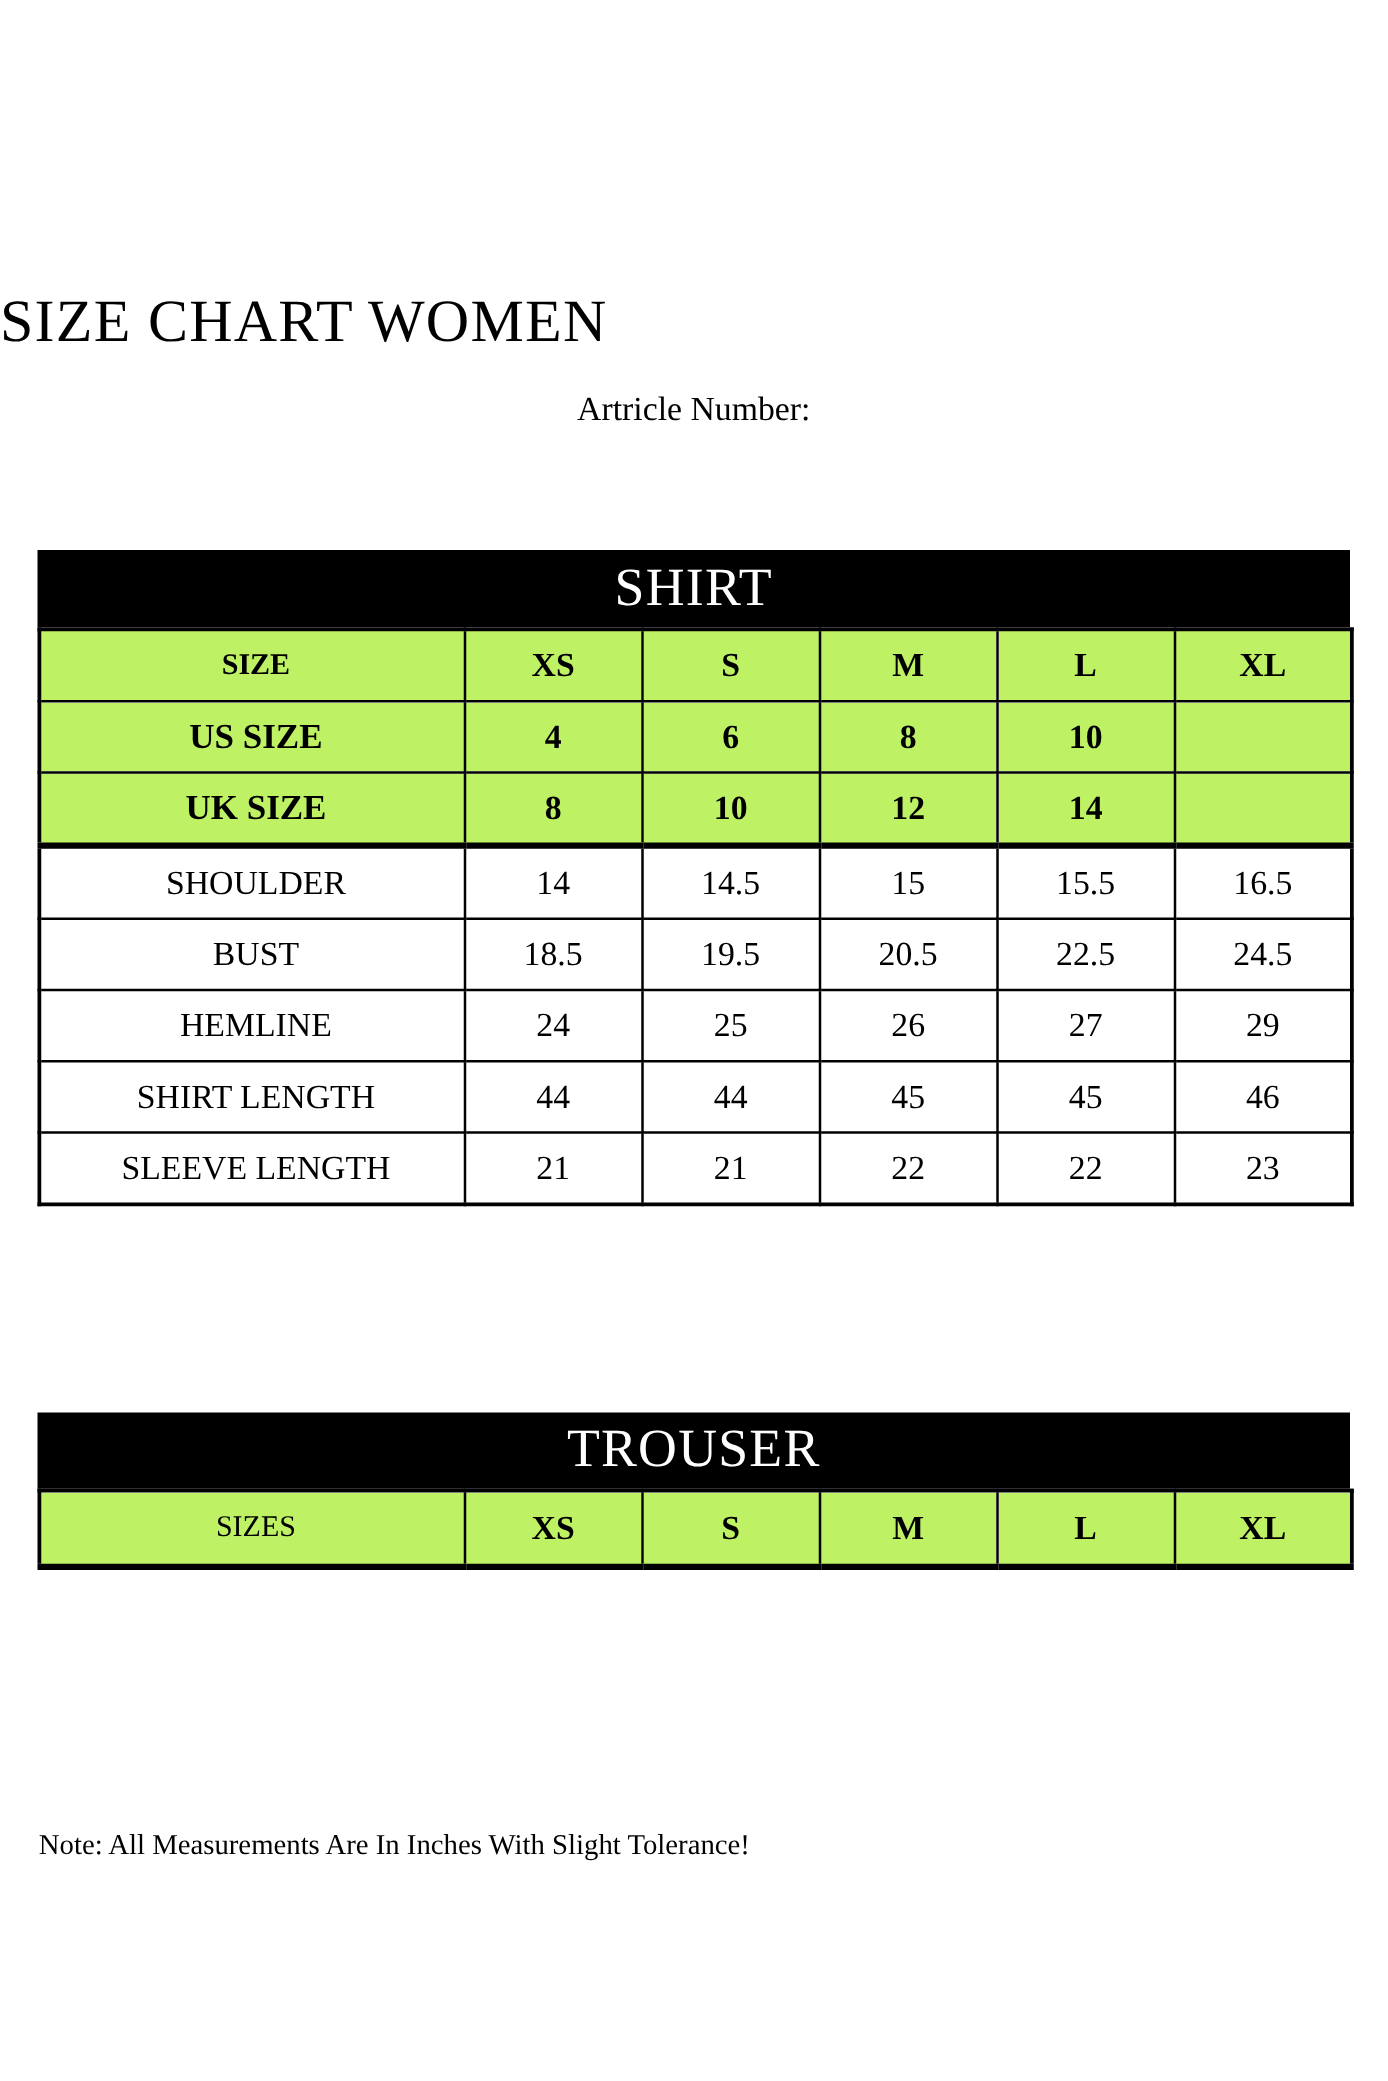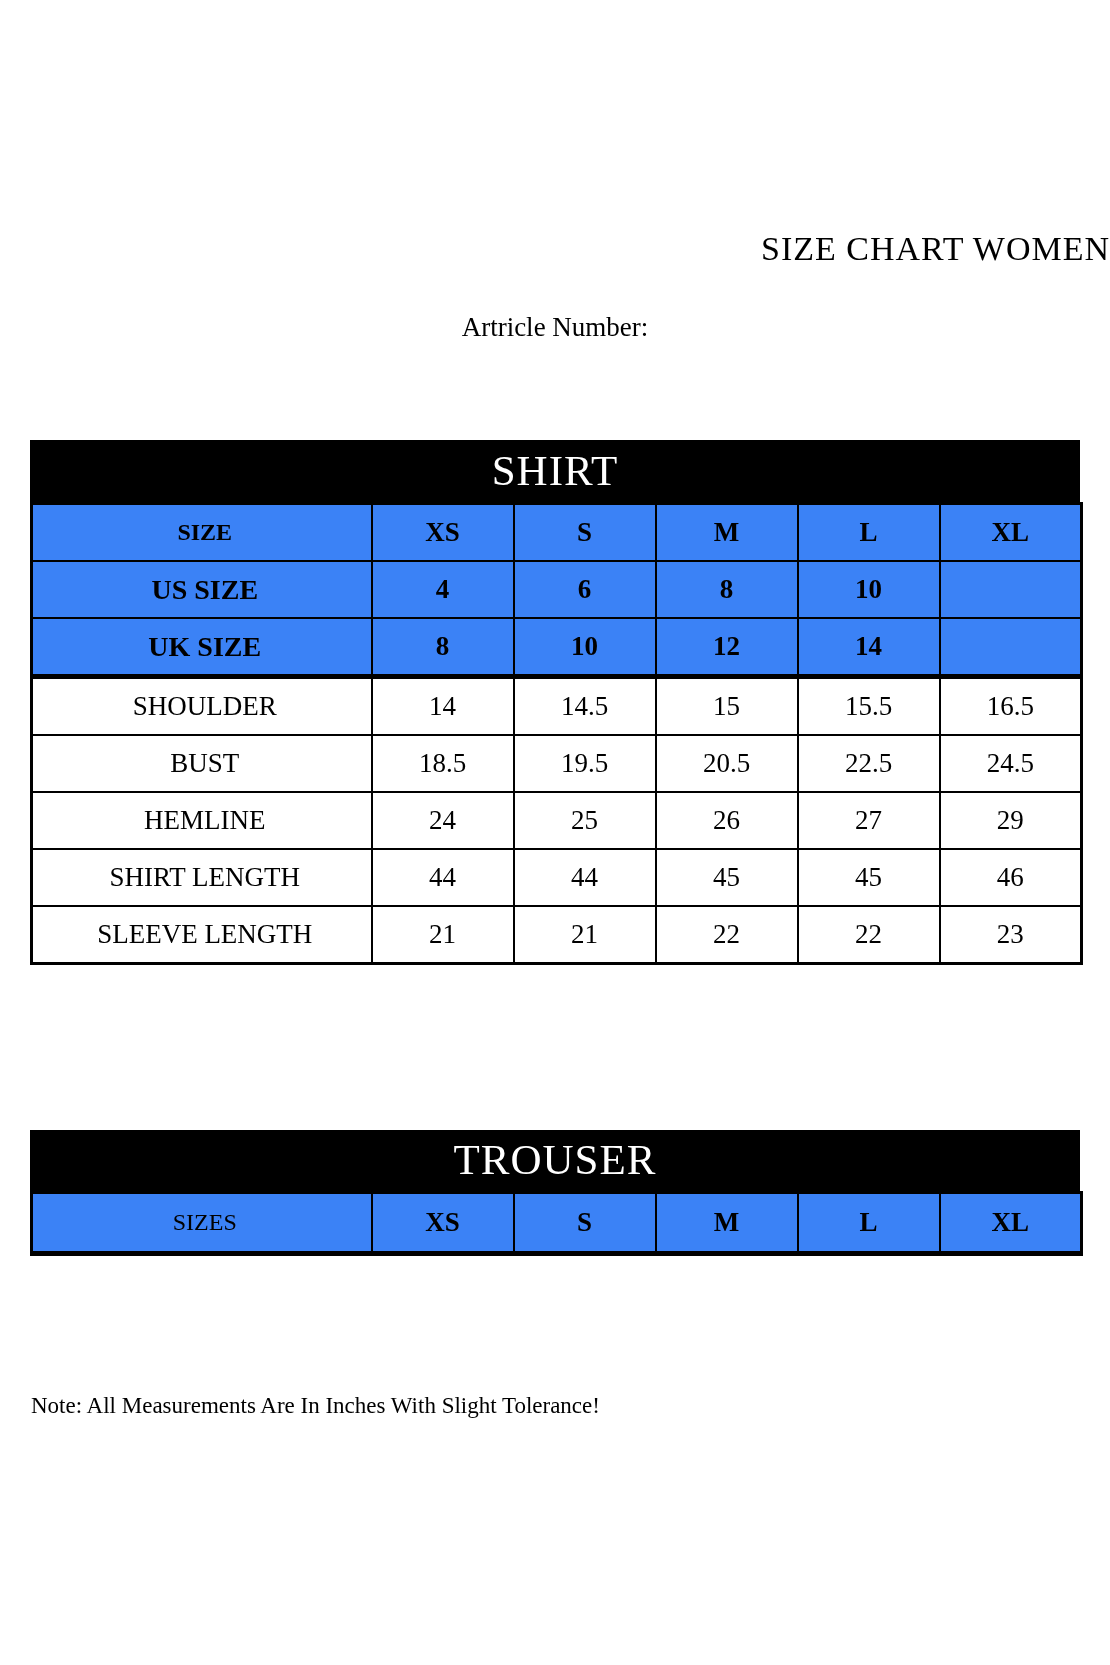--- a/index.html
+++ b/index.html
@@ -11,22 +11,22 @@
     color: #000000;
     font-family: "Liberation Serif", serif;
     overflow: hidden;
   }
 
   .page-title {
     position: absolute;
     top: 230px;
     left: 0;
     width: 100%;
-    text-align: right;
-    font-size: 34px;
+    text-align: left;
+    font-size: 48px;
     letter-spacing: 1px;
     white-space: nowrap;
   }
   .article-label {
     position: absolute;
     top: 312px;
     left: 0;
     width: 100%;
     text-align: center;
     font-size: 27px;
@@ -79,32 +79,32 @@
   }
   .trouser-wrap table.size-table td { height: 55px; }
 
   td.lbl {
     text-align: left;
     padding-left: 7px;
     background: #f2f2f2;
     font-size: 21px;
     border-right: 3px solid #000000;
   }
-  tr.shaded td { background: #3b82f6; }
+  tr.shaded td { background: #bef264; }
   tr.bold-row td { font-weight: bold; }
   tr.bold-row td.lbl { font-size: 28px; }
   tr.header-row td { font-weight: bold; }
   tr.header-row td.lbl { font-size: 24px; }
   tr.header-row.plain-label td.lbl { font-weight: normal; font-size: 24px; }
   tr.thick-bottom td { border-bottom: 5px solid #000000; }
 
   .note {
     position: absolute;
     left: 31px;
-    top: 1393px;
+    top: 1463px;
     font-size: 23px;
   }
 </style>
 </head>
 <body>
 
 <div class="page">
 
   <div class="page-title">SIZE CHART WOMEN</div>
   <div class="article-label">Artricle Number:</div>

